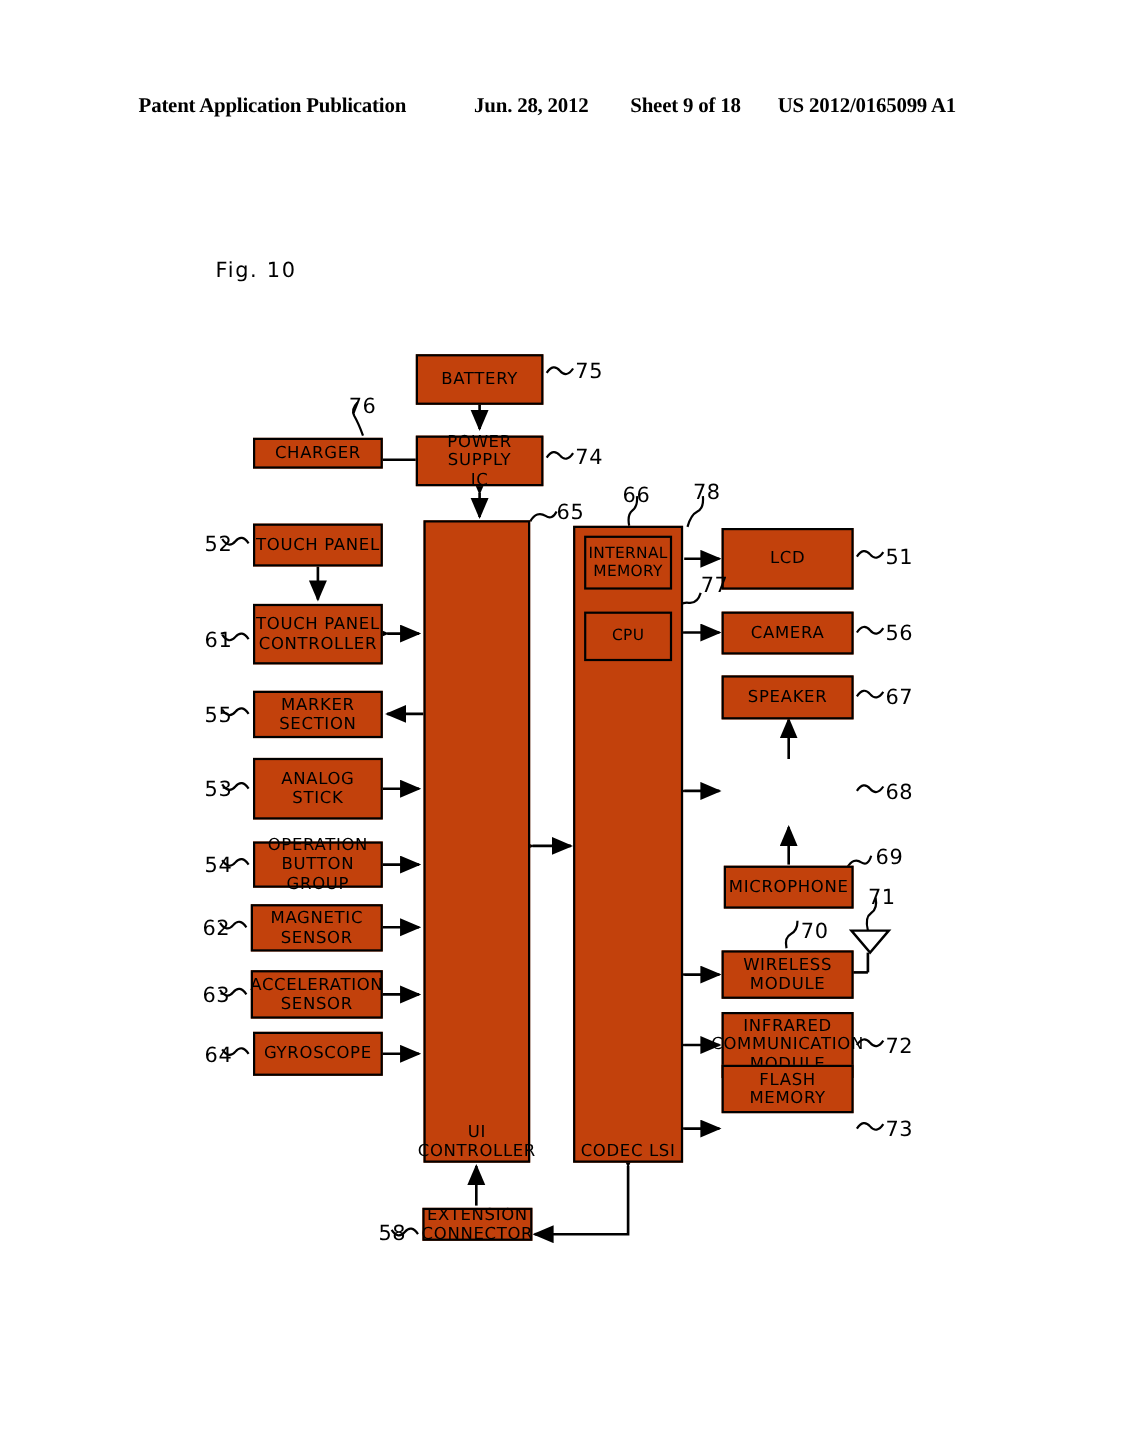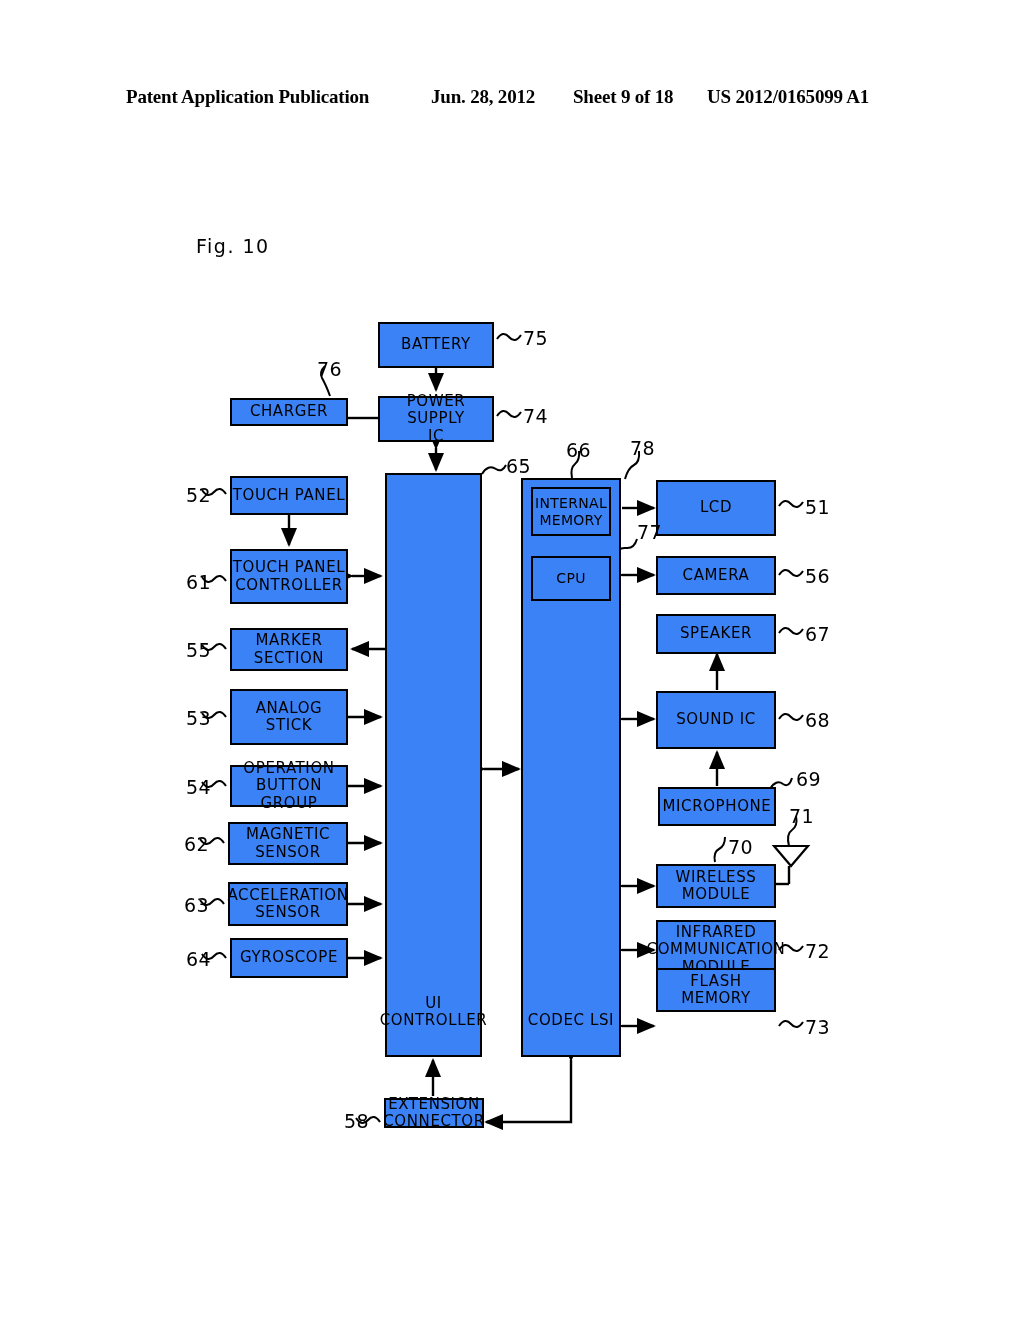--- a/index.html
+++ b/index.html
@@ -58,35 +58,34 @@
     left: 0; top: 0;
     width: 1024px; height: 1320px;
     pointer-events: none;
   }
 
   
   .block {
     position: absolute;
     box-sizing: border-box;
     border: 2px solid #000;
-    background: #3b82f6;
+    background: #c2410c;
     display: flex;
     align-items: center;
     justify-content: center;
     text-align: center;
     font-family: "DejaVu Sans", sans-serif;
     font-size: 15px;
     line-height: 1.15;
     letter-spacing: 0.6px;
     white-space: pre-line;
     z-index: 3;
   }
   .block.tall {
     align-items: flex-end;
-    padding-bottom: 26px;
   }
   .block.inner {
     border-width: 2px;
     font-size: 14px;
     letter-spacing: 0.3px;
     z-index: 4;
   }
 
   
   .ref {
@@ -262,21 +261,20 @@
 
   <div class="block" style="left:656px; top:480px; width:120px; height:56px;">LCD</div>
   <div class="ref" style="left:805px; top:496px;">51</div>
 
   <div class="block" style="left:656px; top:556px; width:120px; height:39px;">CAMERA</div>
   <div class="ref" style="left:805px; top:565px;">56</div>
 
   <div class="block" style="left:656px; top:614px; width:120px; height:40px;">SPEAKER</div>
   <div class="ref" style="left:805px; top:623px;">67</div>
 
-  <div class="block" style="left:656px; top:691px; width:120px; height:58px;">SOUND IC</div>
   <div class="ref" style="left:805px; top:709px;">68</div>
 
   <div class="block" style="left:658px; top:787px; width:118px; height:39px;">MICROPHONE</div>
   <div class="ref" style="left:796px; top:768px;">69</div>
 
   <div class="block" style="left:656px; top:864px; width:120px; height:44px;">WIRELESS
 MODULE</div>
   <div class="ref" style="left:728px; top:836px;">70</div>
 
   <svg id="antenna-symbol" style="left:770px; top:840px;" width="42" height="34" viewBox="0 0 42 34" xmlns="http://www.w3.org/2000/svg">

